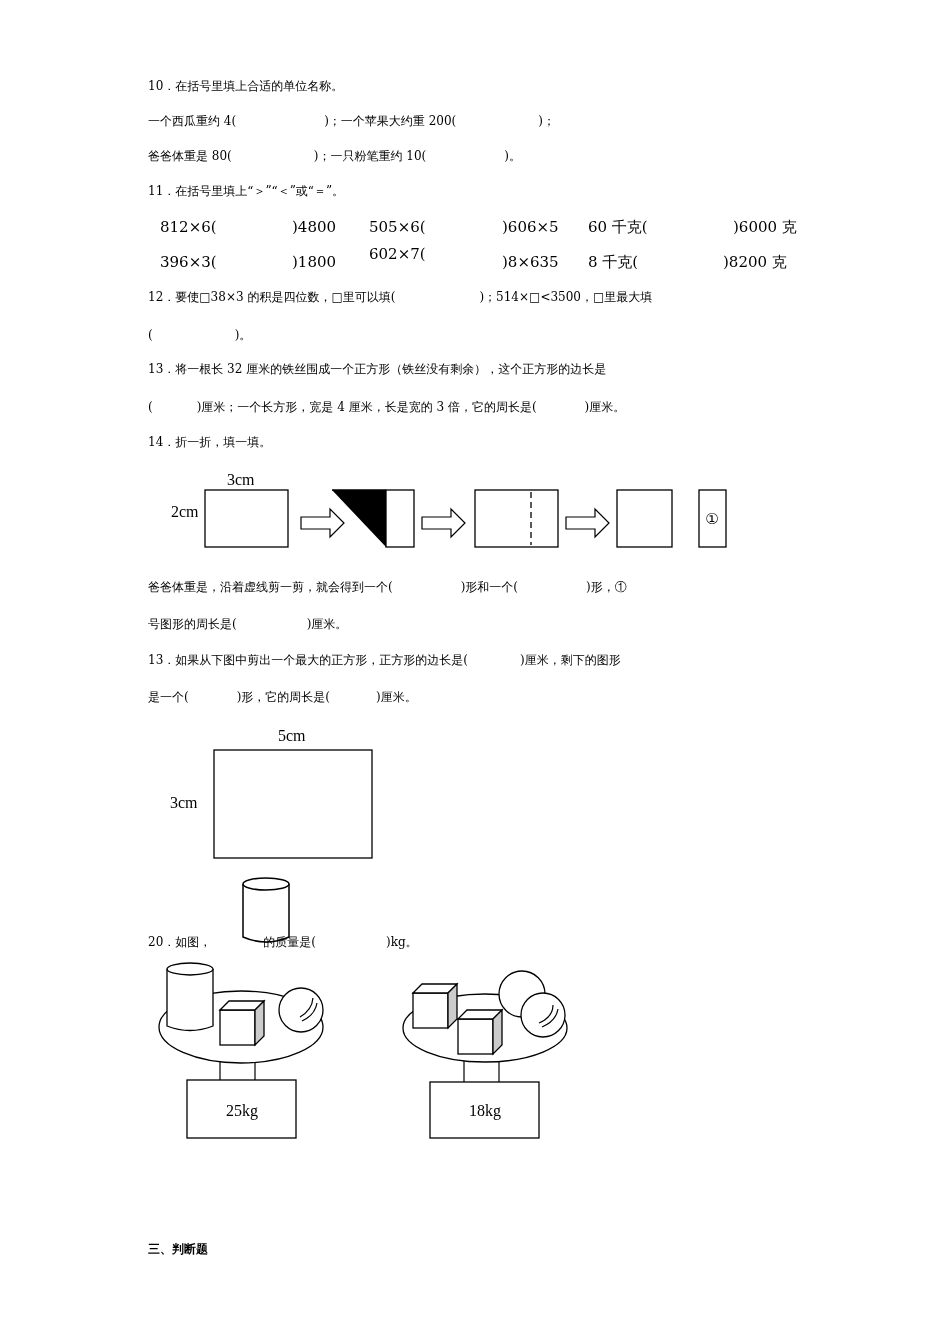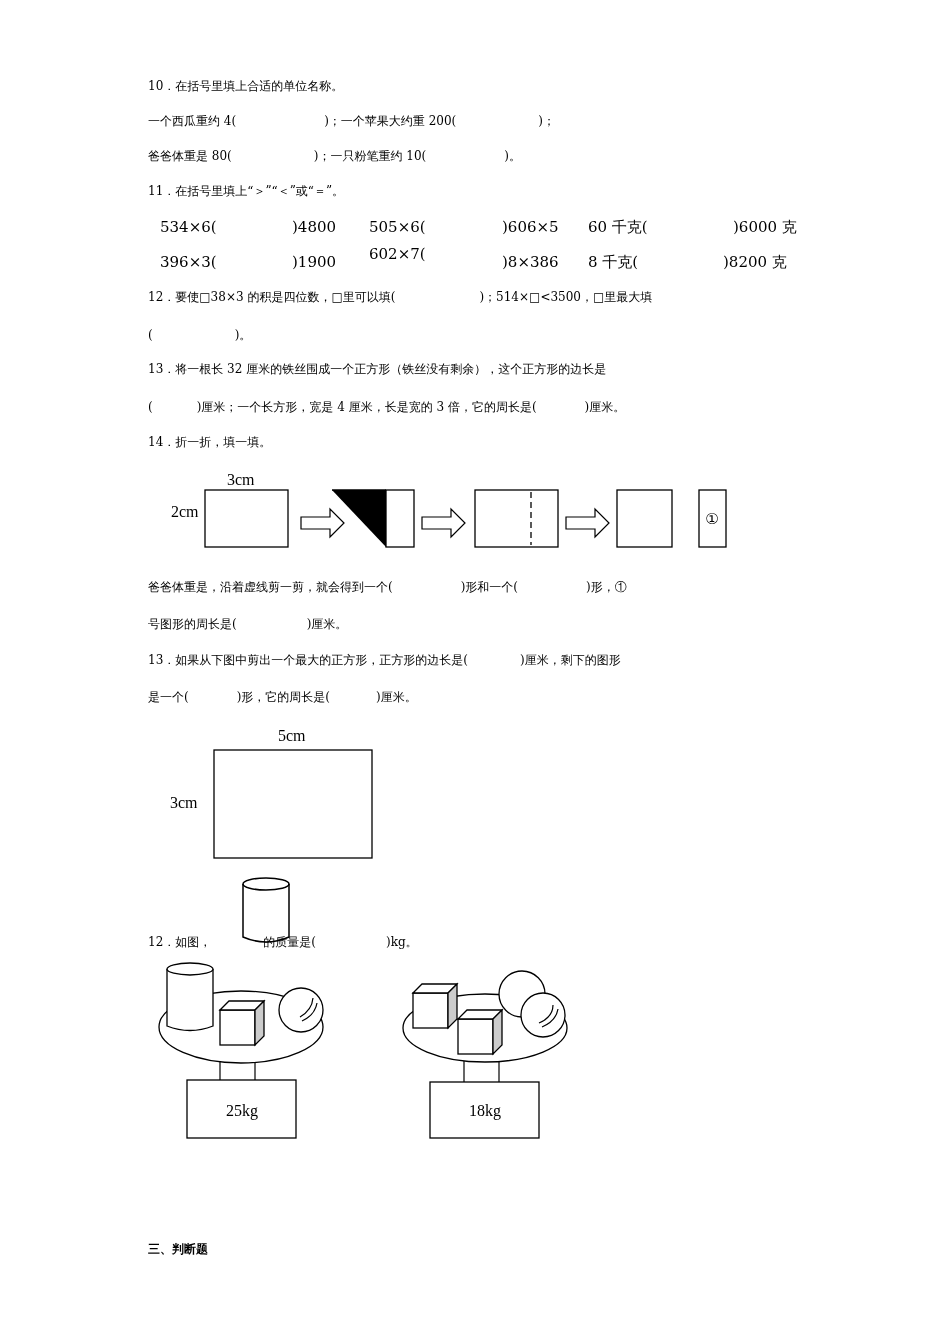--- a/index.html
+++ b/index.html
@@ -18,32 +18,32 @@
 <div class="ln" style="top:76px">10．在括号里填上合适的单位名称。</div>
 <div class="ln" style="top:111px">
   <span>一个西瓜重约 4(</span><span class="blank" style="width:88px"></span><span>)；一个苹果大约重 200(</span><span class="blank" style="width:82px"></span><span>)；</span>
 </div>
 <div class="ln" style="top:146px">
   <span>爸爸体重是 80(</span><span class="blank" style="width:82px"></span><span>)；一只粉笔重约 10(</span><span class="blank" style="width:78px"></span><span>)。</span>
 </div>
 
 <div class="ln" style="top:181px">11．在括号里填上“＞”“＜”或“＝”。</div>
 <div>
-  <span class="row11" style="top:217px;left:160px">534×6(</span>
+  <span class="row11" style="top:217px;left:160px">812×6(</span>
   <span class="row11" style="top:217px;left:292px">)4800</span>
   <span class="row11" style="top:217px;left:369px">505×6(</span>
   <span class="row11" style="top:217px;left:502px">)606×5</span>
   <span class="row11" style="top:217px;left:588px">60 千克(</span>
   <span class="row11" style="top:217px;left:733px">)6000 克</span>
 </div>
 <div>
   <span class="row11" style="top:252px;left:160px">396×3(</span>
-  <span class="row11" style="top:252px;left:292px">)1900</span>
+  <span class="row11" style="top:252px;left:292px">)1800</span>
   <span class="row11" style="top:244px;left:369px">602×7(</span>
-  <span class="row11" style="top:252px;left:502px">)8×386</span>
+  <span class="row11" style="top:252px;left:502px">)8×635</span>
   <span class="row11" style="top:252px;left:588px">8 千克(</span>
   <span class="row11" style="top:252px;left:723px">)8200 克</span>
 </div>
 
 <div class="ln" style="top:287px">
   <span>12．要使□38×3 的积是四位数，□里可以填(</span><span class="blank" style="width:84px"></span><span>)；514×□&lt;3500，□里最大填</span>
 </div>
 <div class="ln" style="top:325px">
   <span>(</span><span class="blank" style="width:82px"></span><span>)。</span>
 </div>
@@ -100,21 +100,21 @@
   <text class="fig-label" x="128" y="16">5cm</text>
   <text class="fig-label" x="20" y="83">3cm</text>
   <rect x="64" y="25" width="158" height="108" fill="none" stroke="#000" stroke-width="1.3"></rect>
 </svg>
 
 <svg width="52" height="72" style="left:241px;top:875px">
   <ellipse cx="25" cy="9" rx="23" ry="6" fill="#fff" stroke="#000" stroke-width="1.5"></ellipse>
   <path d="M2 9 V62 Q25 72 48 62 V9" fill="none" stroke="#000" stroke-width="1.5"></path>
 </svg>
 <div class="ln" style="top:932px">
-  <span>12．如图，</span><span class="blank" style="width:52px"></span><span>的质量是(</span><span class="blank" style="width:70px"></span><span>)kg。</span>
+  <span>20．如图，</span><span class="blank" style="width:52px"></span><span>的质量是(</span><span class="blank" style="width:70px"></span><span>)kg。</span>
 </div>
 
 <svg width="200" height="190" style="left:150px;top:955px">
   <rect x="37" y="125" width="109" height="58" fill="#fff" stroke="#000" stroke-width="1.3"></rect>
   <text x="92" y="161" text-anchor="middle" font-size="16" font-family="Liberation Serif, serif">25kg</text>
   <line x1="70" y1="104" x2="70" y2="125" stroke="#000" stroke-width="1.2"></line>
   <line x1="105" y1="104" x2="105" y2="125" stroke="#000" stroke-width="1.2"></line>
   <ellipse cx="91" cy="72" rx="82" ry="36" fill="#fff" stroke="#000" stroke-width="1.3"></ellipse>
   <g>
     <path d="M17 14 V71 Q40 80 63 71 V14" fill="#fff" stroke="#000" stroke-width="1.3"></path>

